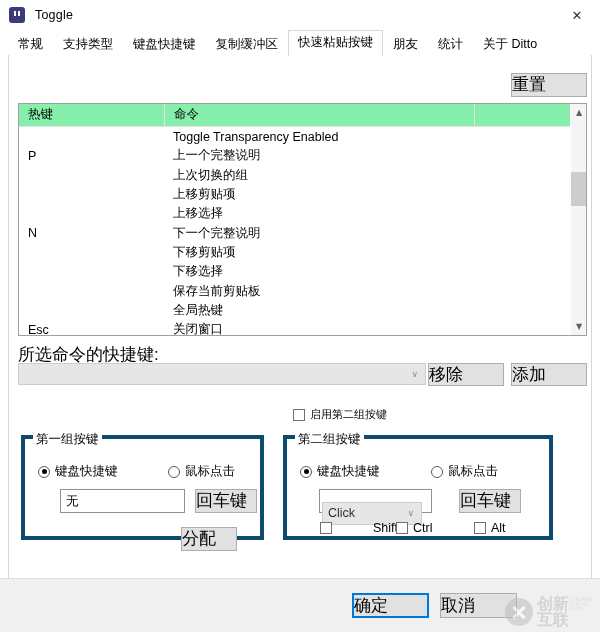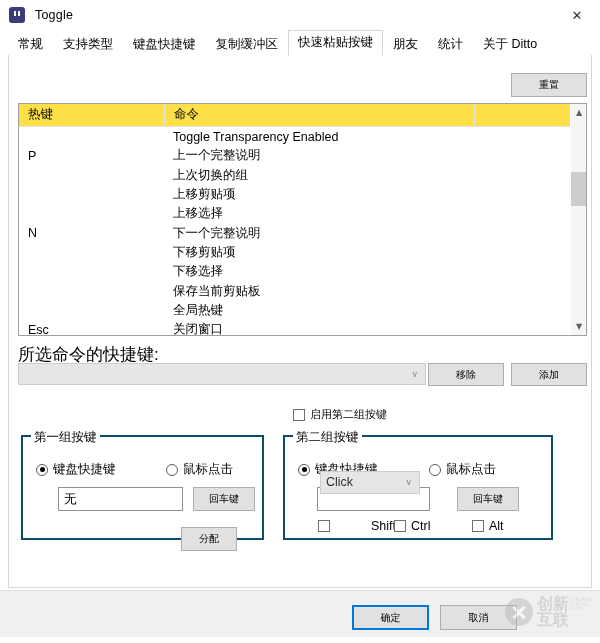--- a/index.html
+++ b/index.html
@@ -119,24 +119,23 @@
     border: 1px solid #d6d6d6;
     border-top: none;
     background: #ffffff;
     box-sizing: border-box;
   }
 
   
   .btn {
     background: #e1e1e1;
     border: 1px solid #adadad;
-    font-size: 10px;
+    font-size: 17px;
     color: #000000;
     font-family: "Liberation Sans", "DejaVu Sans", sans-serif;
-    text-align: center;
     cursor: default;
     padding: 0;
     box-sizing: border-box;
   }
   .btn-reset {
     position: absolute;
     left: 502px;
     top: 18px;
     width: 76px;
     height: 24px;
@@ -152,21 +151,21 @@
     height: 233px;
     border: 1px solid #a0a0a0;
     background: #ffffff;
     box-sizing: border-box;
     overflow: hidden;
   }
   .list-header {
     height: 22px;
     display: flex;
     border-bottom: 1px solid #e3e3e3;
-    background: #fde047;
+    background: #86efac;
     position: relative;
   }
   .lh-cell {
     font-size: 12.5px;
     line-height: 21px;
     padding-left: 9px;
     box-sizing: border-box;
     color: #000;
   }
   .lh-hotkey { width: 145px; }
@@ -296,21 +295,21 @@
     border: 1px solid #707070;
     background: #ffffff;
     box-sizing: border-box;
     margin-right: 5px;
     flex: none;
   }
 
   
   .groupbox {
     position: absolute;
-    border: 2px solid #0c4a6e;
+    border: 4px solid #0c4a6e;
     box-sizing: border-box;
   }
   .group-1 { left: 12px;  top: 380px; width: 243px; height: 105px; }
   .group-2 { left: 274px; top: 380px; width: 270px; height: 105px; }
   .group-title {
     position: absolute;
     top: -8px;
     left: 8px;
     background: #ffffff;
     padding: 0 3px;
@@ -385,21 +384,21 @@
     top: 50px;
     width: 113px;
     height: 24px;
     border: 1px solid #919191;
     background: #ffffff;
     box-sizing: border-box;
   }
   .combo-click {
     position: absolute;
     left: 35px;
-    top: 34px;
+    top: 63px;
     width: 100px;
     height: 23px;
     background: #e6e6e6;
     border: 1px solid #cccccc;
     box-sizing: border-box;
     font-size: 12.5px;
     line-height: 21px;
     padding-left: 5px;
     color: #303030;
   }
@@ -432,21 +431,21 @@
     top: 472px;
     width: 56px;
     height: 24px;
     line-height: 22px;
   }
 
   
   .bottombar {
     position: absolute;
     left: 0;
-    top: 590px;
+    top: 578px;
     width: 600px;
     height: 53px;
     background: #f0f0f0;
     border-top: 1px solid #dfdfdf;
   }
   .btn-ok {
     position: absolute;
     left: 352px;
     top: 14px;
     width: 77px;

